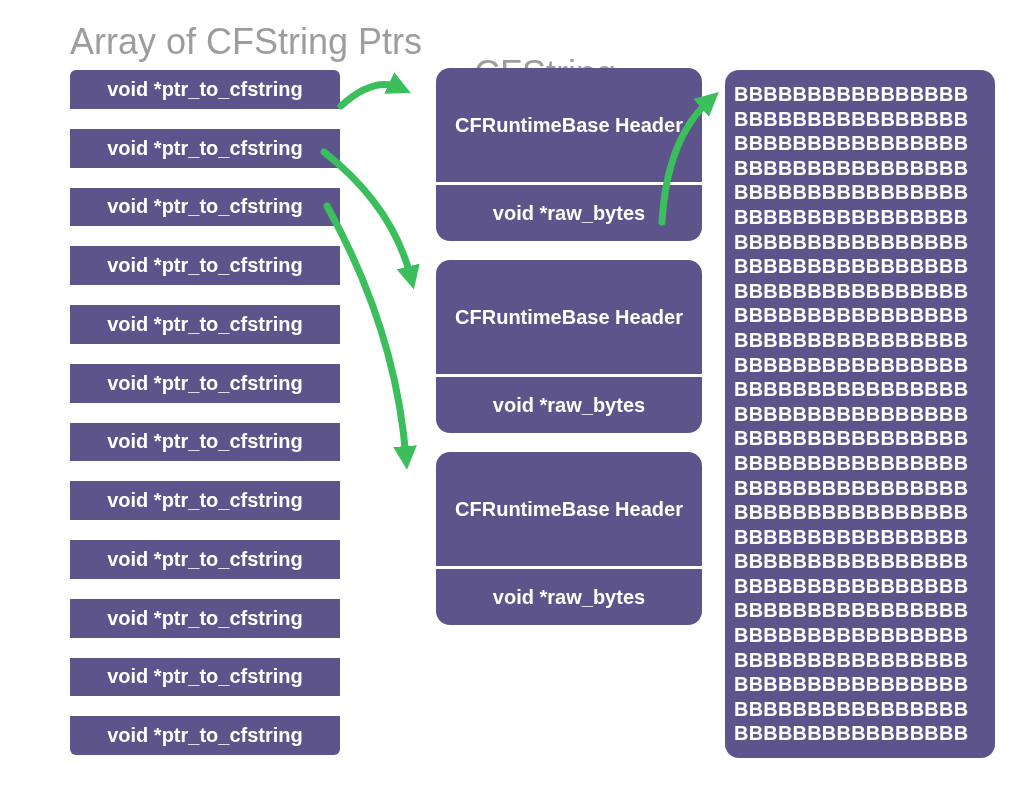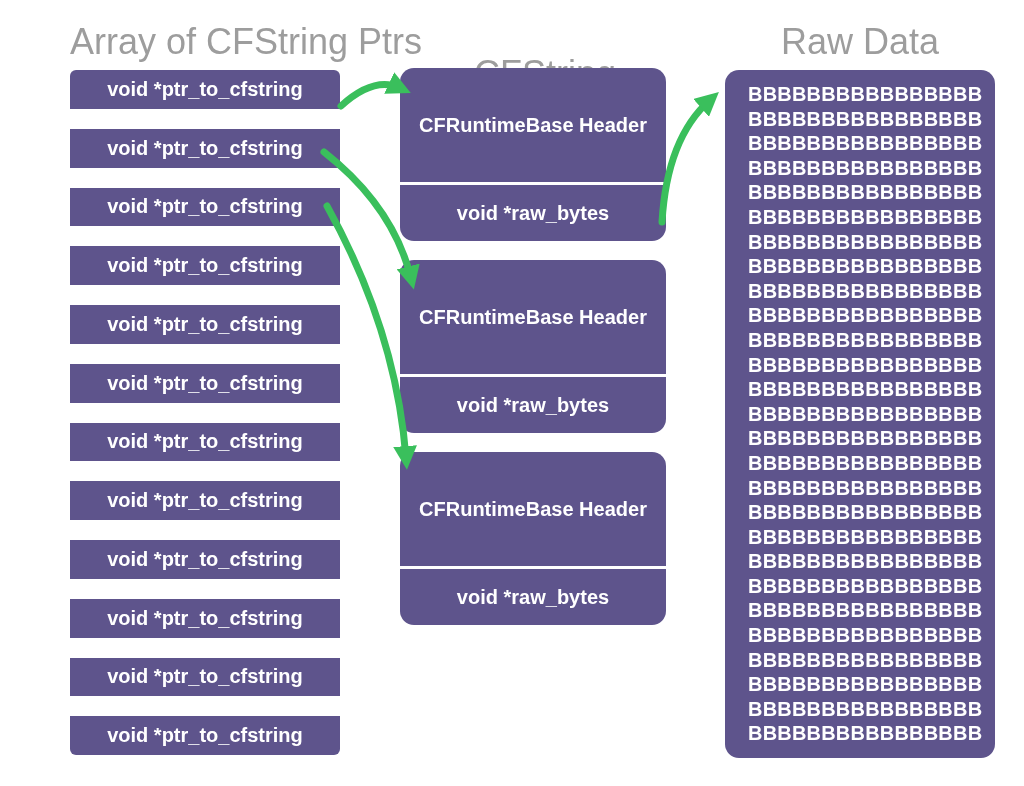--- a/index.html
+++ b/index.html
@@ -19,58 +19,57 @@
     position:absolute;left:70px;top:70px;width:270px;height:685px;
     display:flex;flex-direction:column;gap:20px;border-radius:6px;overflow:hidden;
   }
   .ptr-cell{
     flex:1;background:var(--purple,#5e548c);color:var(--white,#fff);
     font-weight:bold;font-size:20px;display:flex;align-items:center;justify-content:center;
     white-space:nowrap;
   }
 
   .cf-box{
-    position:absolute;left:400px;width:266px;height:173px;border-radius:14px;
+    position:absolute;left:436px;width:266px;height:173px;border-radius:14px;
     overflow:hidden;display:flex;flex-direction:column;gap:3px;
   }
   .cf1{top:68px;} .cf2{top:260px;} .cf3{top:452px;}
   .cf-header{
     height:114px;background:var(--purple,#5e548c);color:var(--white,#fff);
     font-weight:bold;font-size:20px;display:flex;align-items:center;justify-content:center;
     white-space:nowrap;
   }
   .cf-field{
     flex:1;background:var(--purple,#5e548c);color:var(--white,#fff);
     font-weight:bold;font-size:20px;display:flex;align-items:center;justify-content:center;
     white-space:nowrap;
     text-align:center;
   }
 
   .raw-box{
     position:absolute;left:725px;top:70px;width:270px;height:688px;
     background:var(--purple,#5e548c);border-radius:14px;
-    box-sizing:border-box;padding:12px 0 0 23px;overflow:hidden;
+    box-sizing:border-box;padding:12px 0 0 9px;overflow:hidden;
   }
   .raw-line{
     color:var(--white,#fff);font-weight:bold;font-size:20px;line-height:24.6px;
     letter-spacing:0.2px;white-space:nowrap;
   }
 
   .arrows{position:absolute;left:0;top:0;width:1024px;height:786px;pointer-events:none;}
   .arrows path.link{fill:none;stroke:var(--green,#3abf5c);stroke-width:7;stroke-linecap:round;}
   .ah-fill{fill:var(--green,#3abf5c);}
 </style>
 </head>
 <body>
 
 <div class="canvas">
 
   <div class="heading h-left">Array of CFString Ptrs</div>
   <div class="heading h-mid">CFString</div>
-  <div class="heading h-right">Raw Data</div>
 
   <div class="ptr-col" id="ptr-col">
       <div class="ptr-cell">void *ptr_to_cfstring</div>
       <div class="ptr-cell">void *ptr_to_cfstring</div>
       <div class="ptr-cell">void *ptr_to_cfstring</div>
       <div class="ptr-cell">void *ptr_to_cfstring</div>
       <div class="ptr-cell">void *ptr_to_cfstring</div>
       <div class="ptr-cell">void *ptr_to_cfstring</div>
       <div class="ptr-cell">void *ptr_to_cfstring</div>
       <div class="ptr-cell">void *ptr_to_cfstring</div>

